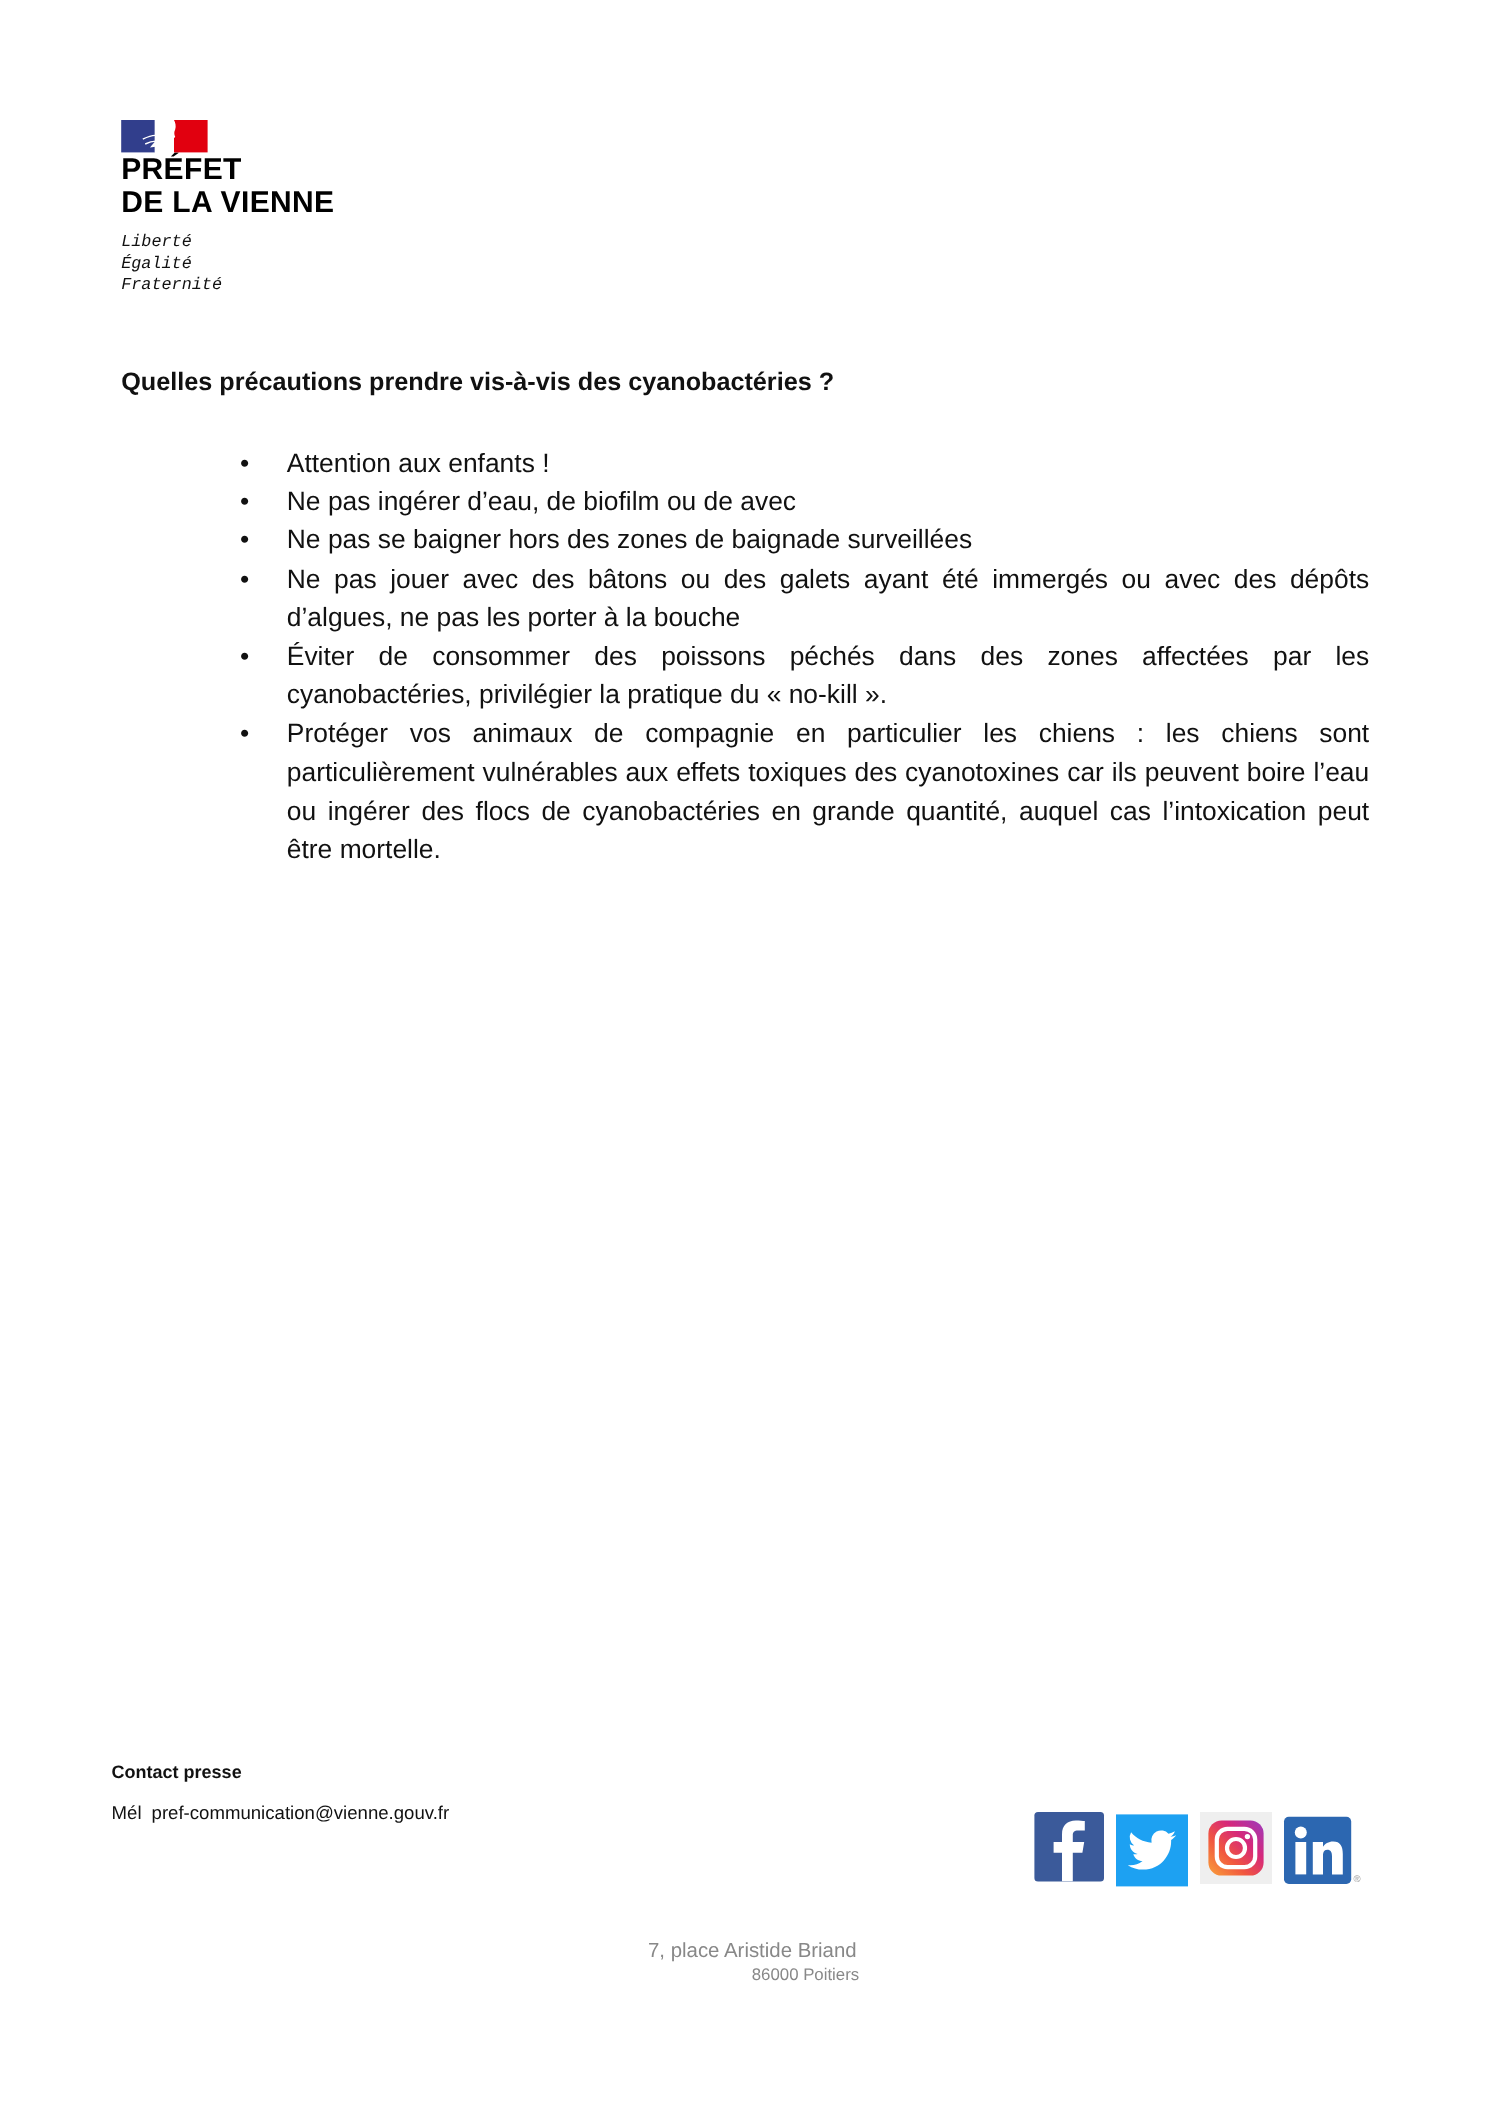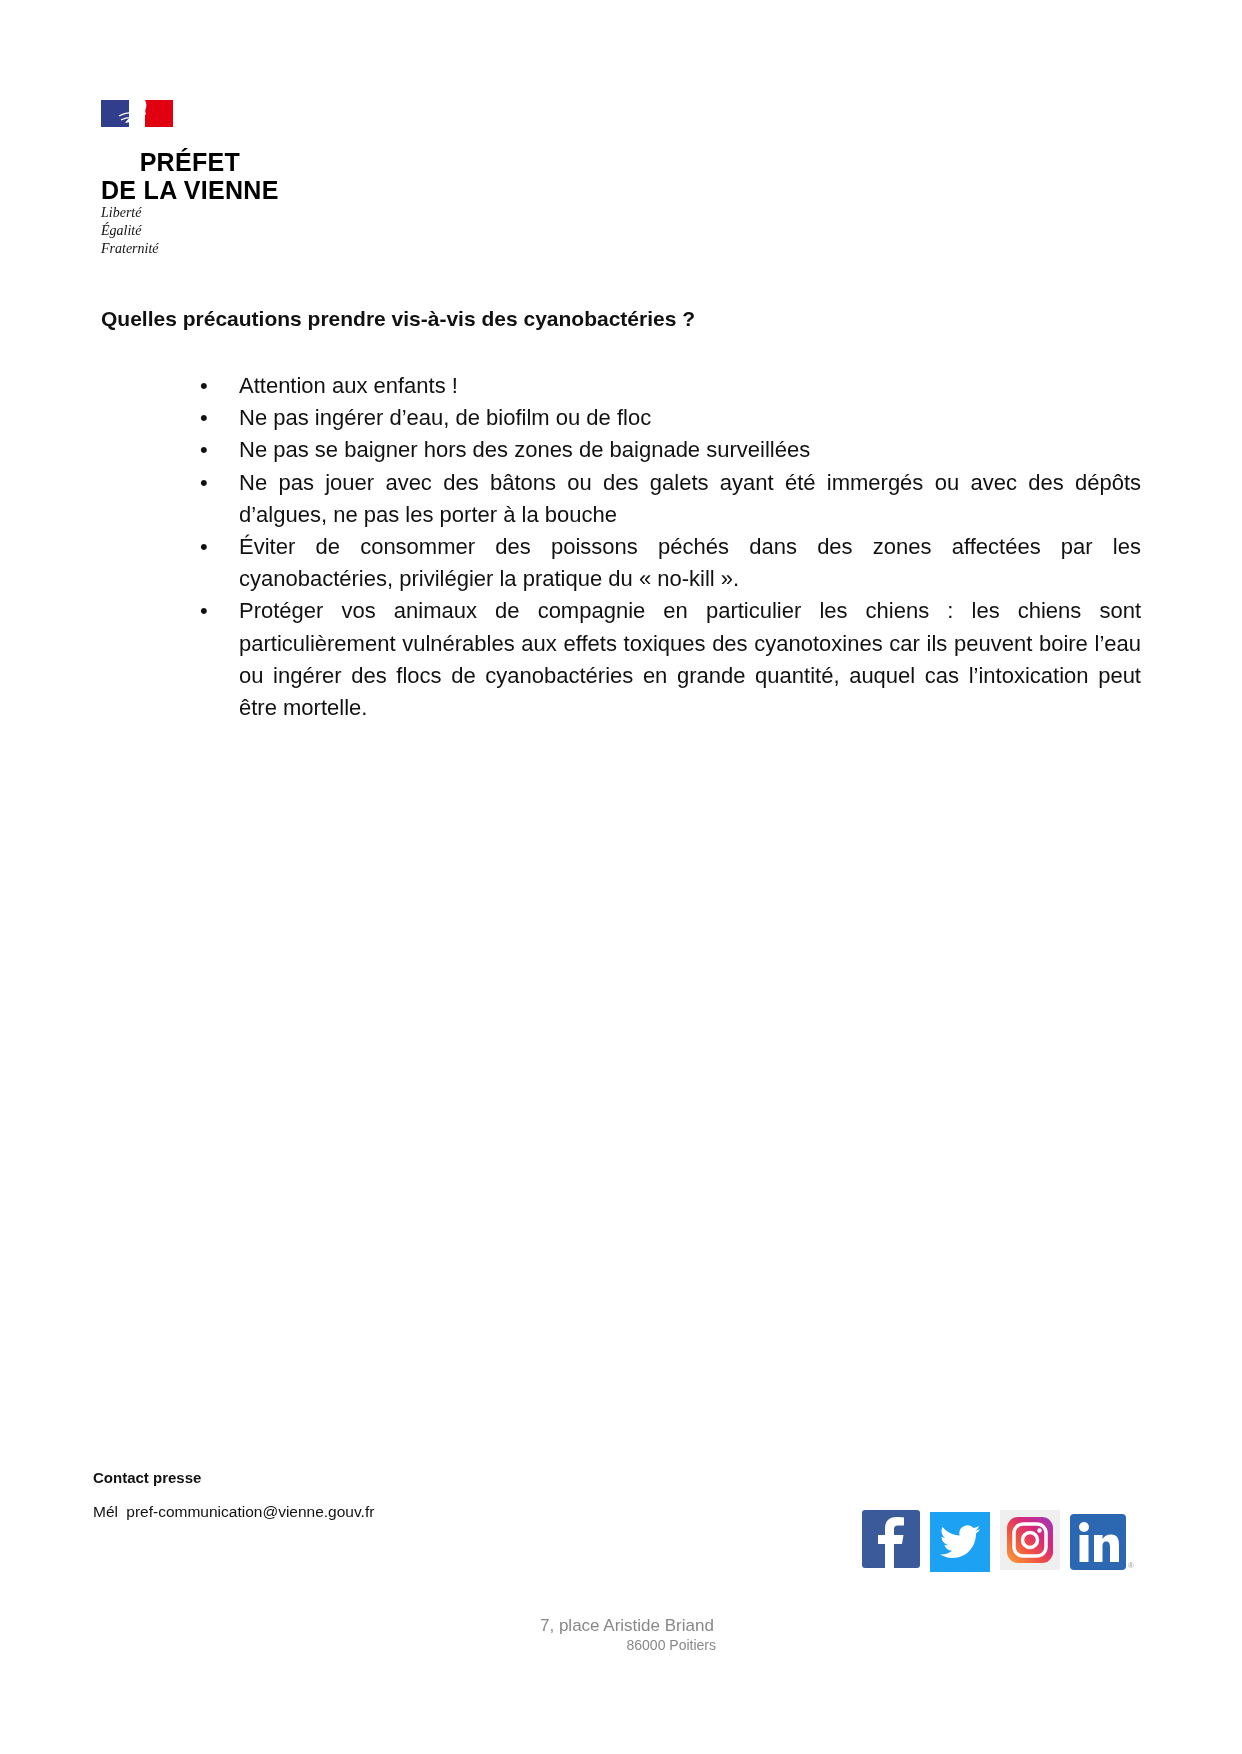--- a/index.html
+++ b/index.html
@@ -5,22 +5,22 @@
     html, body { margin: 0; padding: 0; background: #ffffff; }
     body { width: 1242px; height: 1754px; position: relative; overflow: hidden;
       font-family: "Liberation Sans", "DejaVu Sans", sans-serif; color: #111; }
 
     .logo { position: absolute; left: 101px; top: 100px; }
     .flag { position: relative; width: 72px; height: 27px; }
     .flag .blue { position: absolute; left: 0; top: 0; width: 28px; height: 27px; background: #313e8c; }
     .flag .red { position: absolute; left: 44px; top: 0; width: 28px; height: 27px; background: #e1000f; }
     .flag .mid { position: absolute; left: 28px; top: 0; width: 16px; height: 27px; background: #fff; }
     .flag svg { position: absolute; left: 14px; top: 0; }
-    .prefet-title { margin-top: 21px; font-weight: bold; font-size: 25px; line-height: 28px; letter-spacing: 0.3px; color: #000; text-align: center; }
-    .devise { font-family: Liberation Serif, serif; font-style: italic; font-size: 14px; line-height: 18px; color: #111; }
+    .prefet-title { margin-top: 0; font-weight: bold; font-size: 25px; line-height: 28px; letter-spacing: 0.3px; color: #000; }
+    .devise { margin-top: 10px; font-family: Liberation Mono, monospace; font-style: italic; font-size: 14px; line-height: 18px; color: #111; }
 
     .heading { position: absolute; left: 101px; top: 307px; font-weight: bold; font-size: 21px; color: #111; }
 
     .bullets { position: absolute; left: 193px; top: 370px; width: 948px; margin: 0; padding: 0; list-style: none; }
     .bullets li { position: relative; padding-left: 46px; font-size: 22px; line-height: 32.2px; text-align: justify; color: #111; }
     .bullets li .dot { position: absolute; left: 7px; top: 0; }
 
     .contact { position: absolute; left: 93px; top: 1468px; }
     .contact-label { font-weight: bold; font-size: 15px; line-height: 20px; }
     .contact-org { margin-top: 6px; font-weight: bold; font-size: 21px; line-height: 32px; }
@@ -63,21 +63,21 @@
     <div>Liberté</div>
     <div>Égalité</div>
     <div>Fraternité</div>
   </div>
 </div>
 
 <div class="heading">Quelles précautions prendre vis-à-vis des cyanobactéries ?</div>
 
 <ul class="bullets">
   <li><span class="dot">•</span><span>Attention aux enfants !</span></li>
-  <li><span class="dot">•</span><span>Ne pas ingérer d’eau, de biofilm ou de floc</span></li>
+  <li><span class="dot">•</span><span>Ne pas ingérer d’eau, de biofilm ou de avec</span></li>
   <li><span class="dot">•</span><span>Ne pas se baigner hors des zones de baignade surveillées</span></li>
   <li><span class="dot">•</span><span>Ne pas jouer avec des bâtons ou des galets ayant été immergés ou avec des dépôts d’algues, ne pas les porter à la bouche</span></li>
   <li><span class="dot">•</span><span>Éviter de consommer des poissons péchés dans des zones affectées par les cyanobactéries, privilégier la pratique du « no-kill ».</span></li>
   <li><span class="dot">•</span><span>Protéger vos animaux de compagnie en particulier les chiens : les chiens sont particulièrement vulnérables aux effets toxiques des cyanotoxines car ils peuvent boire l’eau ou ingérer des flocs de cyanobactéries en grande quantité, auquel cas l’intoxication peut être mortelle.</span></li>
 </ul>
 
 <div class="contact">
   <div class="contact-label">Contact presse</div>
   <div class="contact-mail">
     <span class="mel">Mél</span>

